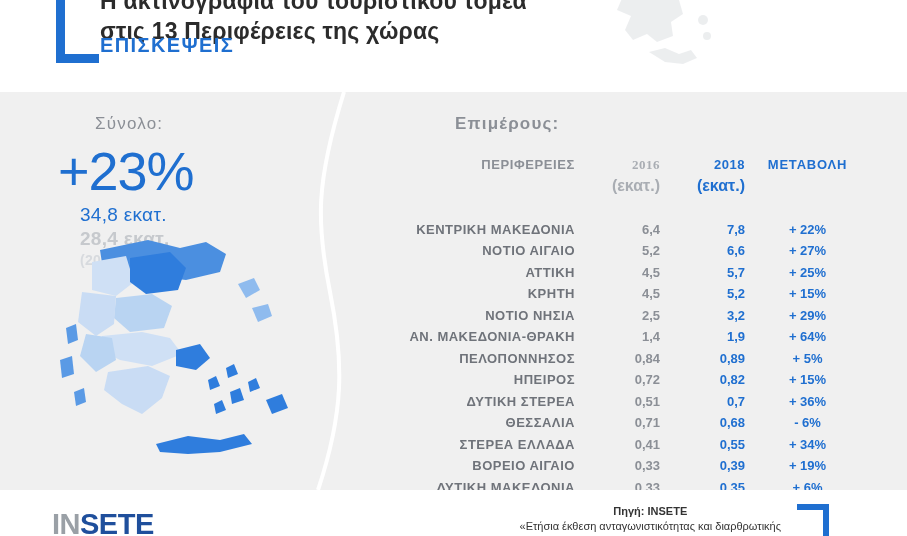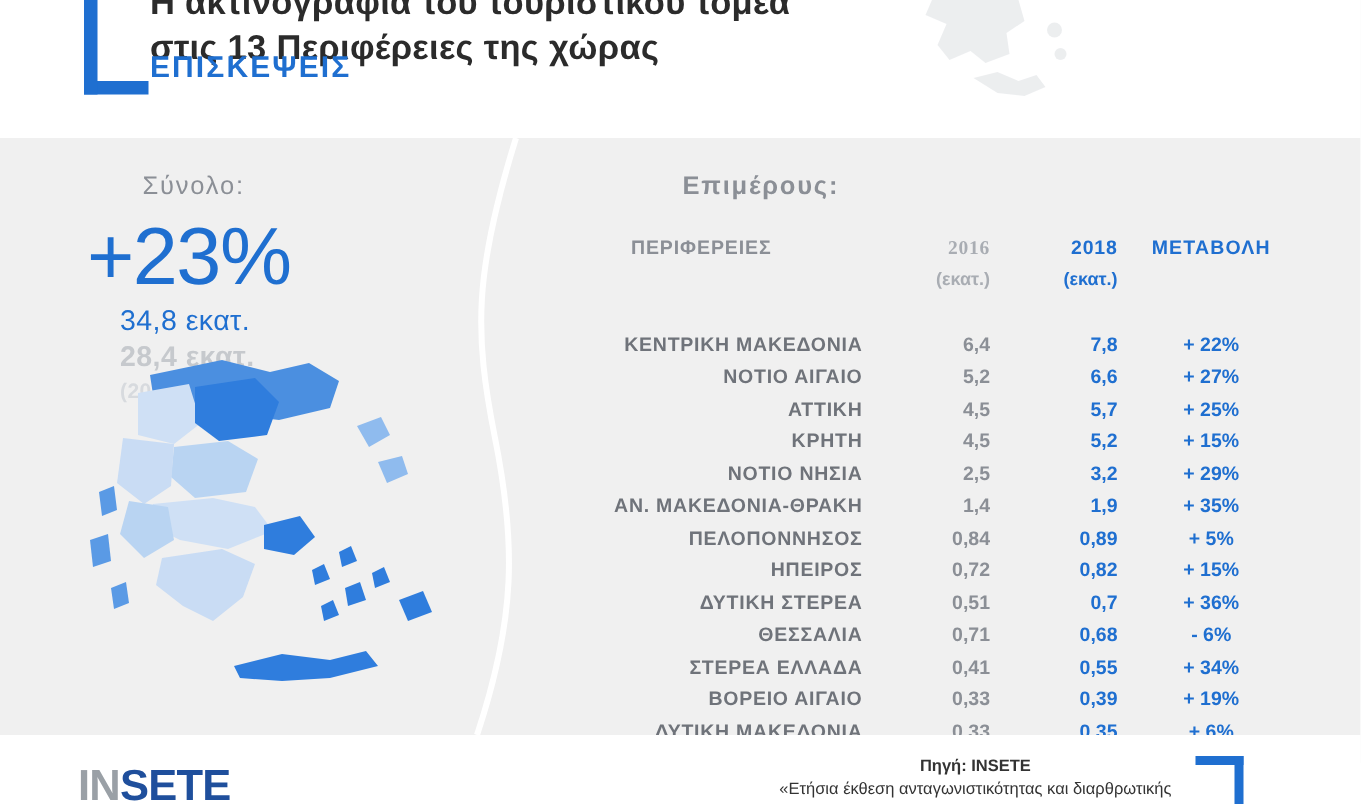--- a/index.html
+++ b/index.html
@@ -155,20 +155,21 @@
     font-size: 13px;
     font-weight: bold;
   }
   table.data th, table.data td {
     padding: 0;
     height: 21.5px;
     vertical-align: middle;
   }
   th.c-region {
     width: 215px;
+    text-align: right;
     color: #8b8f96;
     letter-spacing: 0.6px;
     font-size: 13px;
     padding-right: 0;
   }
   th.c-y1, th.c-y2 {
     width: 85px;
     text-align: right;
     font-size: 13px;
     letter-spacing: 0.5px;
@@ -177,21 +178,21 @@
   th.c-y2 { color: #1f6fd0; }
   th.c-chg {
     width: 125px;
     text-align: center;
     color: #1f6fd0;
     font-size: 13px;
     letter-spacing: 0.8px;
   }
   .unit-row td {
     height: 20px;
-    font-size: 12px;
+    font-size: 16px;
     margin-top: 16px;
   }
   .unit-1 { text-align: right; color: #a9adb3; }
   .unit-2 { text-align: right; color: #1f6fd0; }
 
   td.region {
     text-align: right;
     color: #6f737a;
     letter-spacing: 0.5px;
     padding-right: 0;
@@ -369,21 +370,21 @@
       <tr>
         <td class="region">ΝΟΤΙΟ ΝΗΣΙΑ</td>
         <td class="y1">2,5</td>
         <td class="y2">3,2</td>
         <td class="chg">+ 29%</td>
       </tr>
       <tr>
         <td class="region">ΑΝ. ΜΑΚΕΔΟΝΙΑ-ΘΡΑΚΗ</td>
         <td class="y1">1,4</td>
         <td class="y2">1,9</td>
-        <td class="chg">+ 35%</td>
+        <td class="chg">+ 64%</td>
       </tr>
       <tr>
         <td class="region">ΠΕΛΟΠΟΝΝΗΣΟΣ</td>
         <td class="y1">0,84</td>
         <td class="y2">0,89</td>
         <td class="chg">+ 5%</td>
       </tr>
       <tr>
         <td class="region">ΗΠΕΙΡΟΣ</td>
         <td class="y1">0,72</td>

